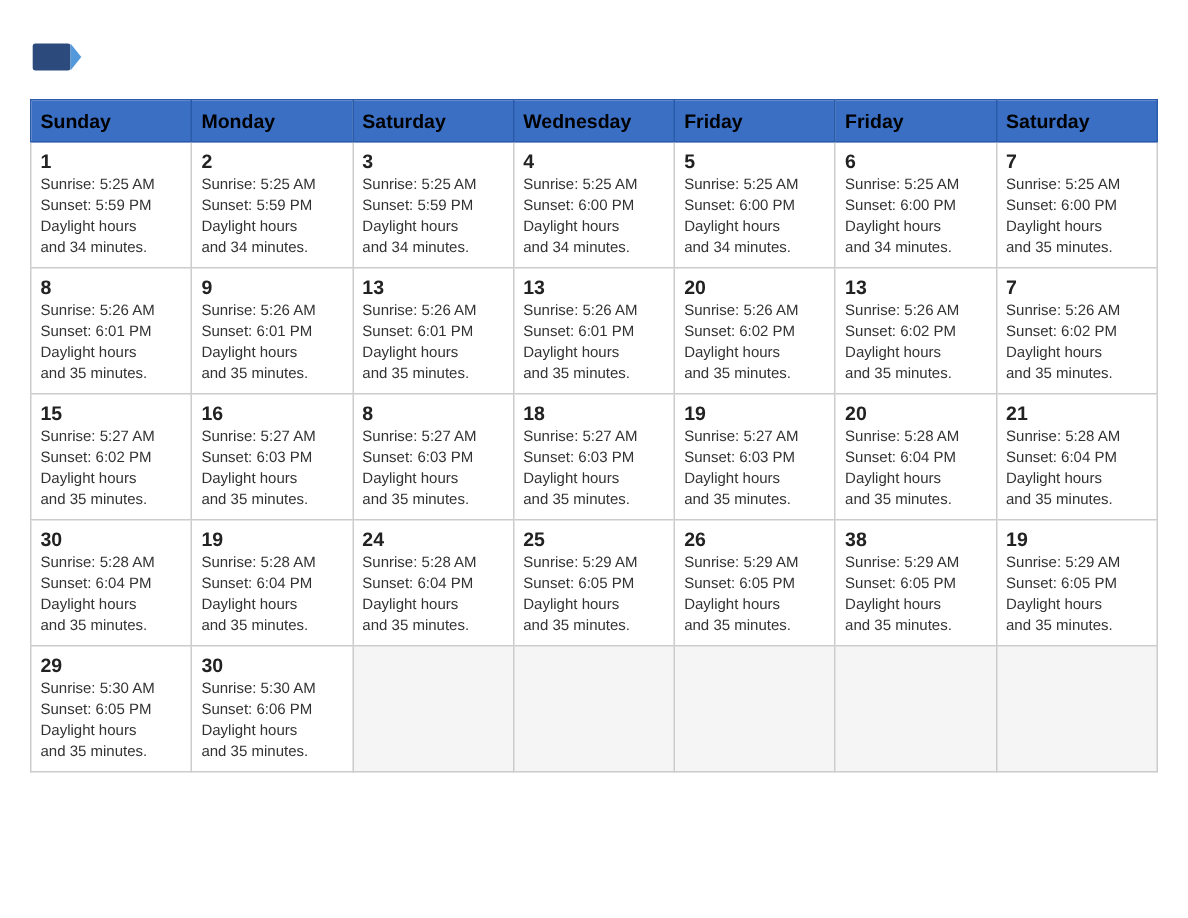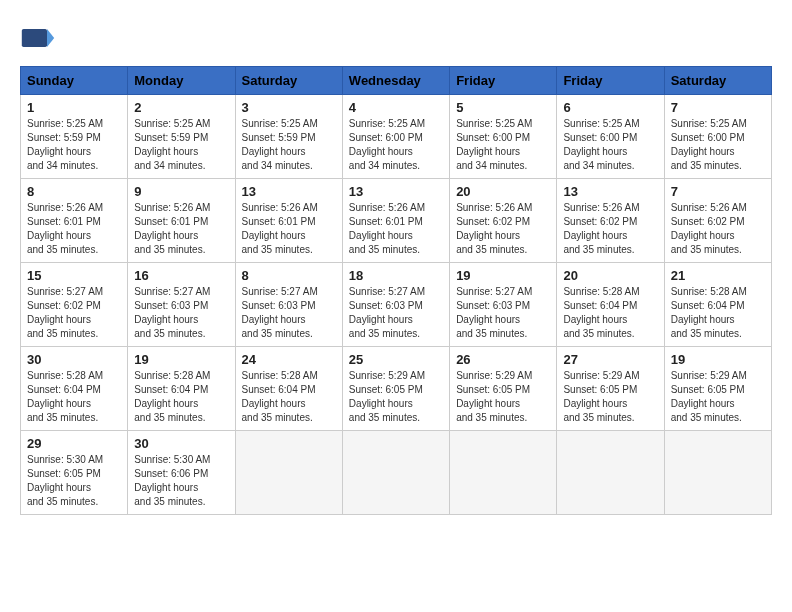--- a/index.html
+++ b/index.html
@@ -351,21 +351,21 @@
         <td>
         <span class="day-num">26</span>
         <div class="day-info">
           Sunrise: 5:29 AM<br>
           Sunset: 6:05 PM<br>
           Daylight hours<br>
           and 35 minutes.
         </div>
       </td>
         <td>
-        <span class="day-num">27</span>
+        <span class="day-num">38</span>
         <div class="day-info">
           Sunrise: 5:29 AM<br>
           Sunset: 6:05 PM<br>
           Daylight hours<br>
           and 35 minutes.
         </div>
       </td>
         <td>
         <span class="day-num">19</span>
         <div class="day-info">

